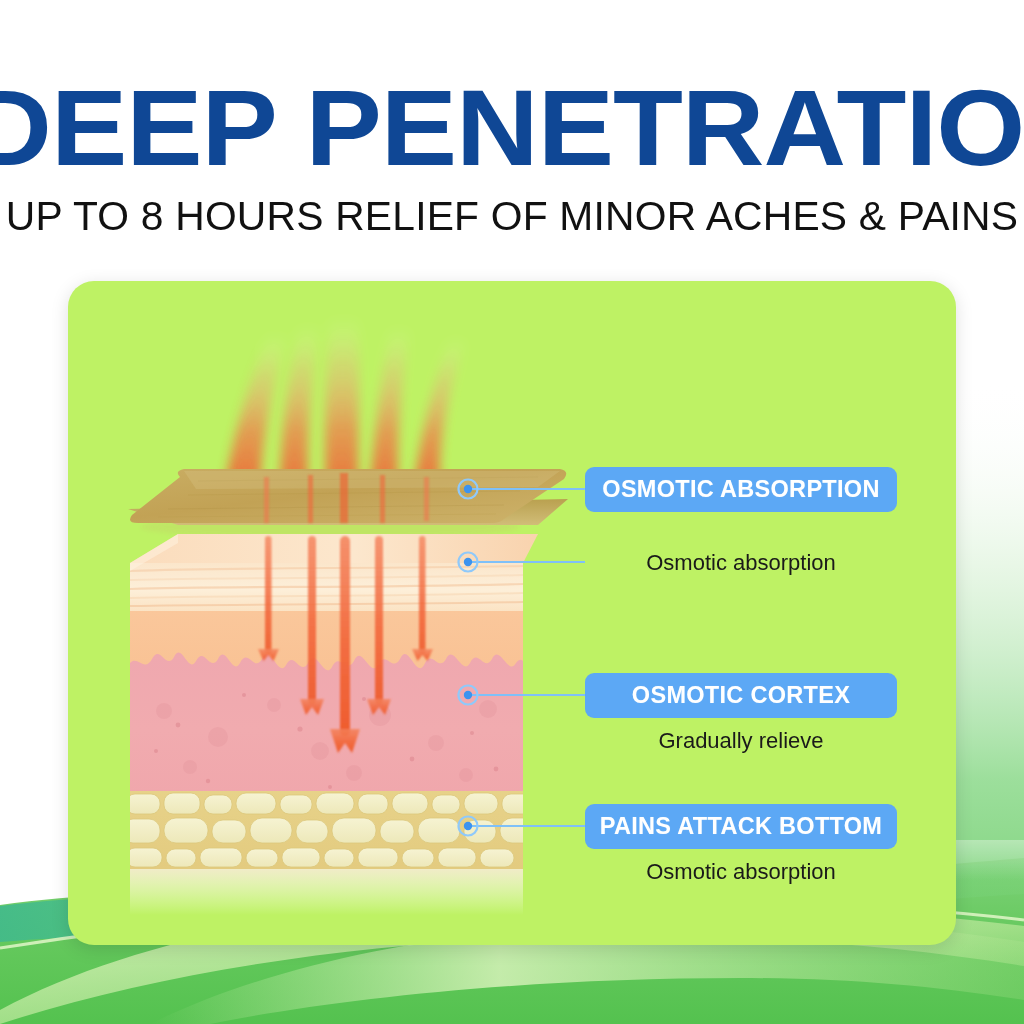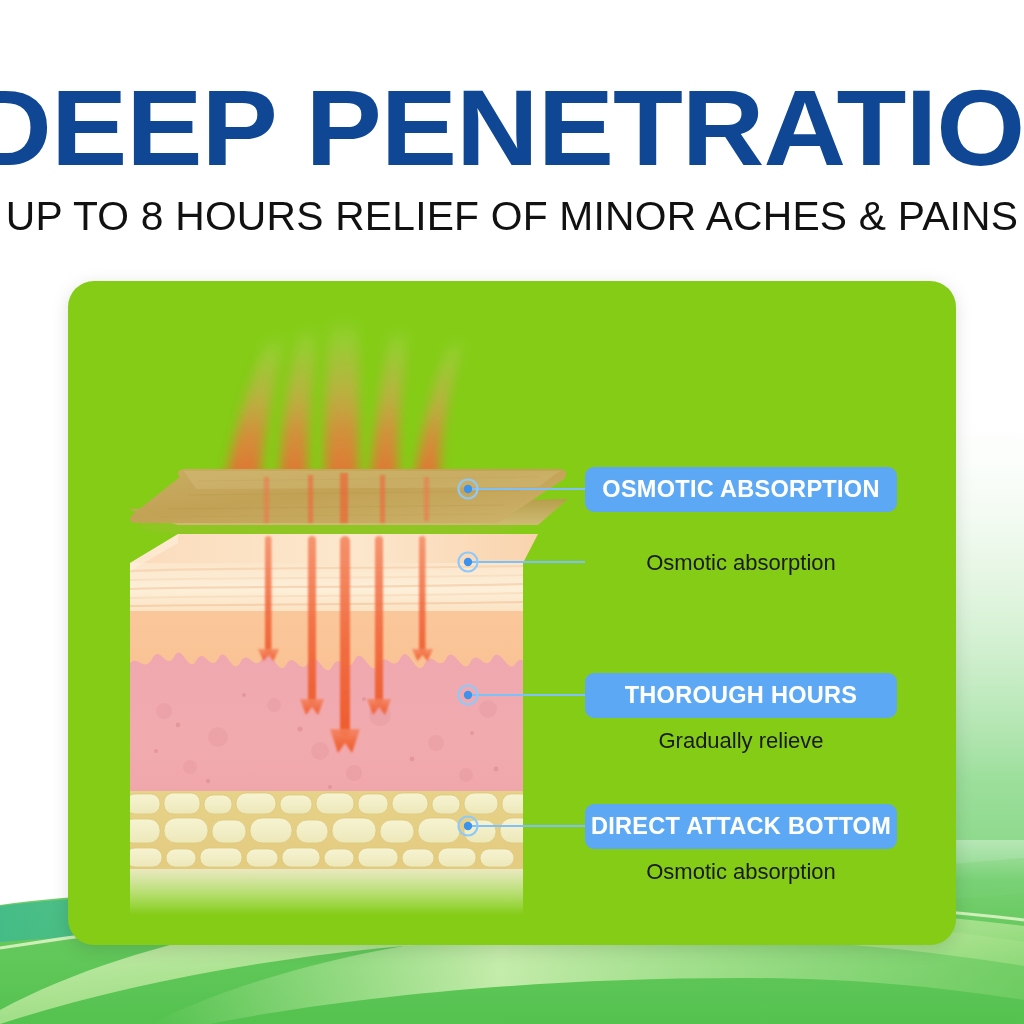--- a/index.html
+++ b/index.html
@@ -39,21 +39,21 @@
     padding-top:16px;
     transform:scaleX(1.02);
     white-space:nowrap;
   }
 
   
   #card{
     position:absolute;
     left:68px;top:281px;
     width:888px;height:664px;
-    background:#84cc16;
+    background:#bef264;
     border-radius:26px;
     box-shadow:0 4px 18px rgba(0,0,0,0.13);
     overflow:hidden;
   }
 
   
   #diagram{position:absolute;left:0;top:0;width:888px;height:664px;}
 
   
   .callout{position:absolute;left:517px;width:312px;}
@@ -429,22 +429,22 @@
 
   <div class="callout" style="top:186px;">
     <div class="badge">OSMOTIC ABSORPTION</div>
   </div>
 
   <div class="callout" style="top:259px;">
     <div class="sub">Osmotic absorption</div>
   </div>
 
   <div class="callout" style="top:392px;">
-    <div class="badge">THOROUGH HOURS</div>
+    <div class="badge">OSMOTIC CORTEX</div>
     <div class="sub">Gradually relieve</div>
   </div>
 
   <div class="callout" style="top:523px;">
-    <div class="badge">DIRECT ATTACK BOTTOM</div>
+    <div class="badge">PAINS ATTACK BOTTOM</div>
     <div class="sub">Osmotic absorption</div>
   </div>
 
 </div>
 
 </body></html>

